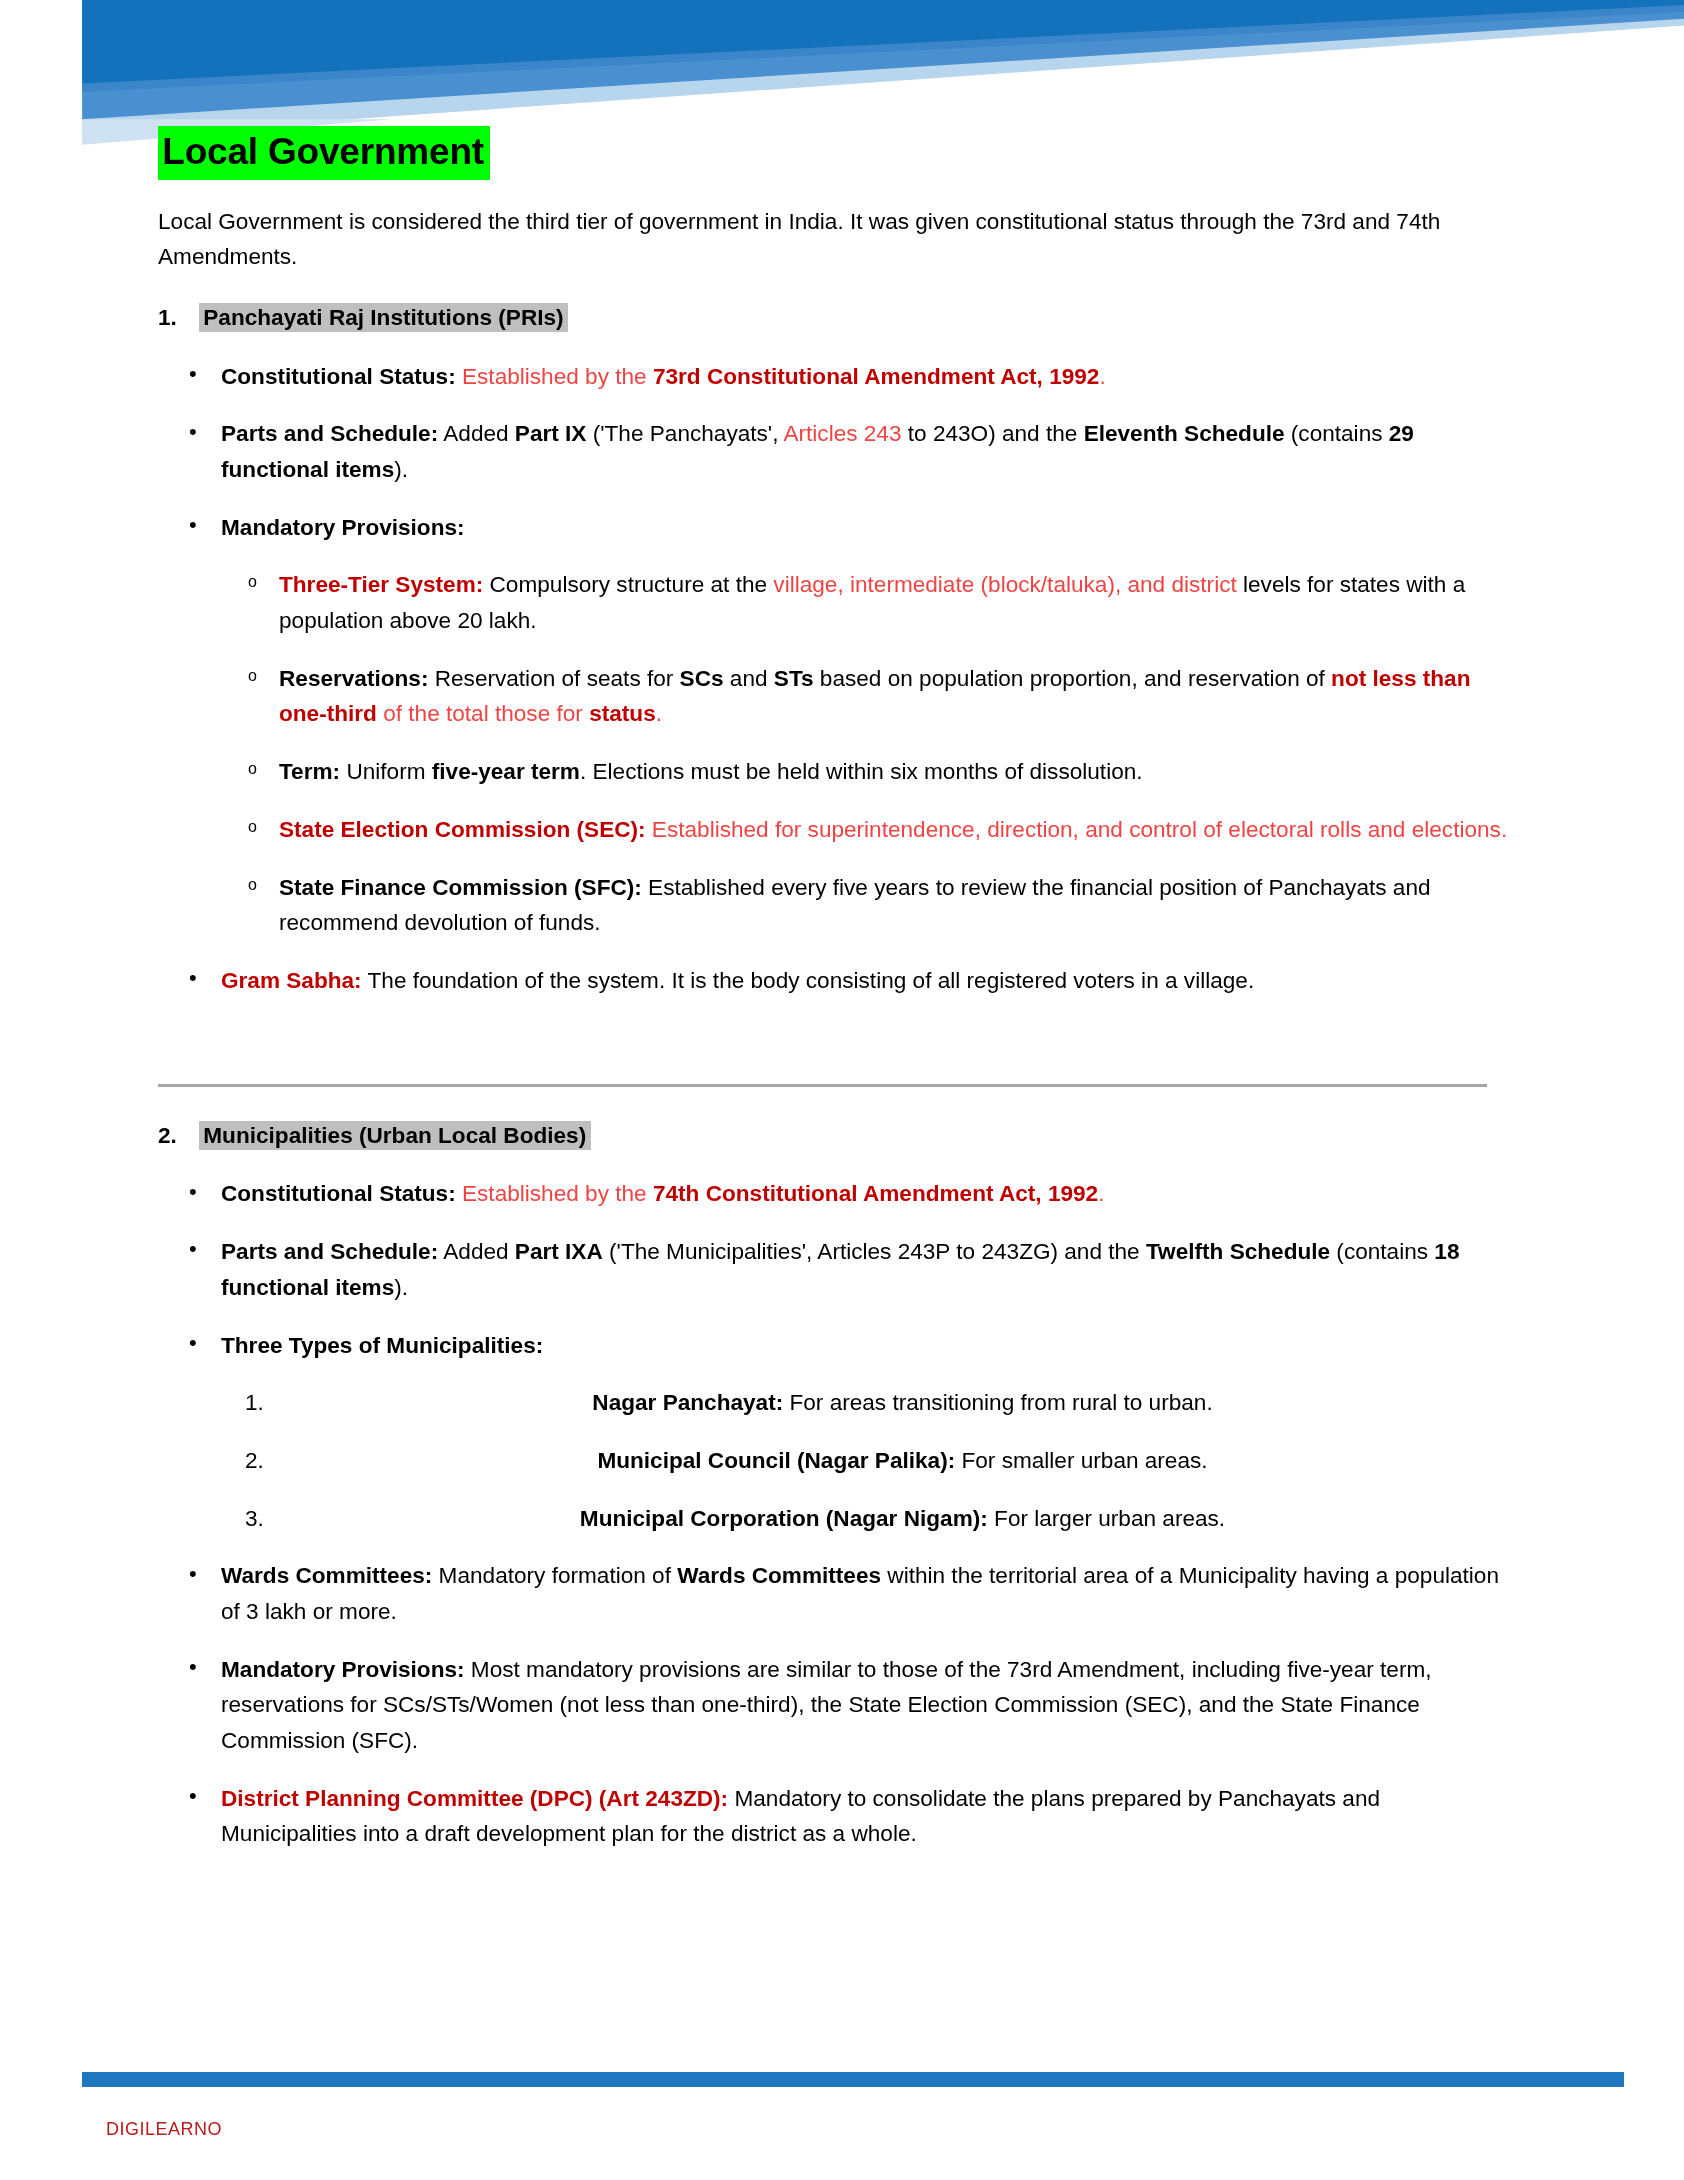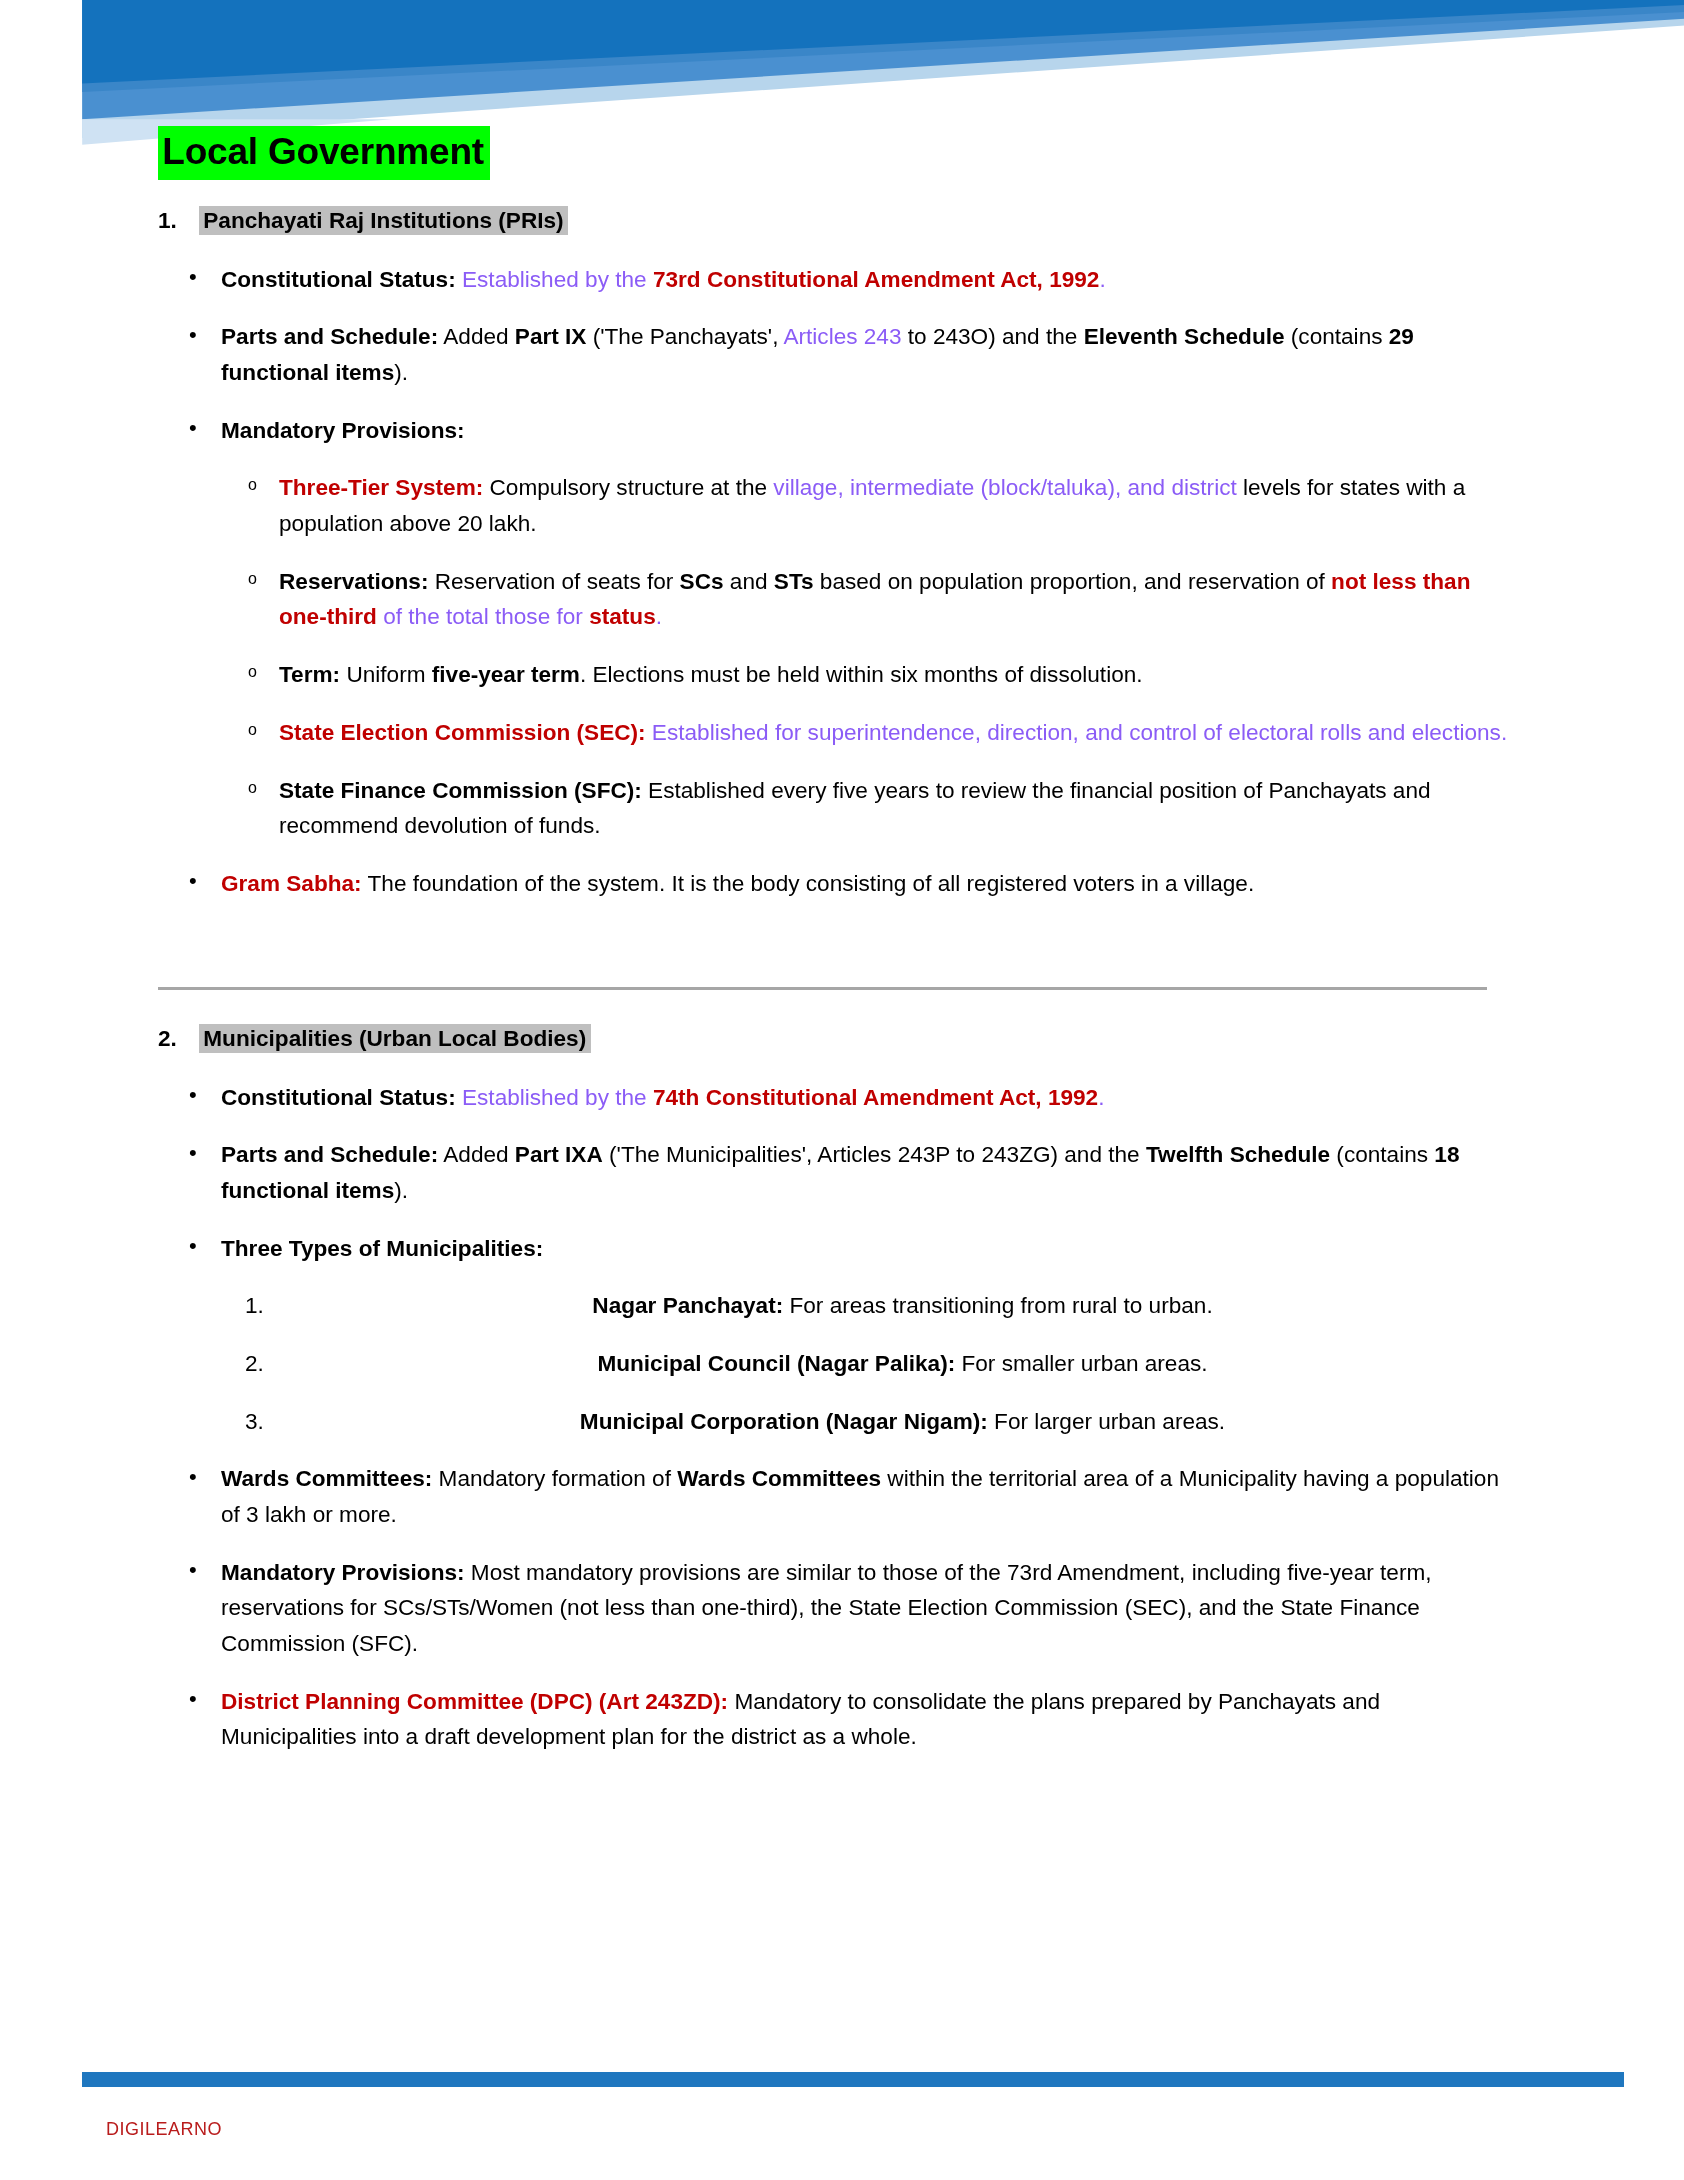--- a/index.html
+++ b/index.html
@@ -154,21 +154,21 @@
     left: 24px;
     top: 0;
   }
 
   
   ul.lvl1 > li > ul.lvl2:last-child > li:last-child,
   ul.lvl1 > li > ol.lvl2num:last-child > li:last-child { margin-bottom: 0; }
 
   
   .b  { font-weight: bold; }
-  .r  { color: #8b5cf6; }
+  .r  { color: #ef4444; }
   .rb { color: #c00000; font-weight: bold; }
 
   
   .divider {
     border: 0;
     border-top: 3.4px solid #a6a6a6;
     margin: 29px 0 32px 0;
     width: 1329px;
   }
 
@@ -209,20 +209,21 @@
 
     <polygon points="96,140 460,140 96,170" fill="#cfe2f3"></polygon>
   </svg>
 </div>
 
 <div id="page">
   <div class="content">
 
     <h1 id="doc-title"><span class="hl">Local Government</span></h1>
 
+    <p class="para">Local Government is considered the third tier of government in India. It was given constitutional status through the 73rd and 74th Amendments.</p>
 
     <div id="sections-root">
         <div>
           <div class="section-heading"><span class="num">1.</span><span class="hl-gray">Panchayati Raj Institutions (PRIs)</span></div>
           <ul class="lvl1">
             <li><span class="b">Constitutional Status:</span><span> </span><span class="r">Established by the </span><span class="rb">73rd Constitutional Amendment Act, 1992</span><span class="r">.</span></li>
             <li><span class="b">Parts and Schedule:</span><span> Added </span><span class="b">Part IX</span><span> ('The Panchayats', </span><span class="r">Articles 243</span><span> to 243O) and the </span><span class="b">Eleventh Schedule</span><span> (contains </span><span class="b">29 functional items</span><span>).</span></li>
             <li><span class="b">Mandatory Provisions:</span><ul class="lvl2">
                 <li><span class="rb">Three-Tier System:</span><span> Compulsory structure at the </span><span class="r">village, intermediate (block/taluka), and district</span><span> levels for states with a population above 20 lakh.</span></li>
                 <li><span class="b">Reservations:</span><span> Reservation of seats for </span><span class="b">SCs</span><span> and </span><span class="b">STs</span><span> based on population proportion, and reservation of </span><span class="rb">not less than one-third</span><span class="r"> of the total those for </span><span class="rb">status</span><span class="r">.</span></li>

